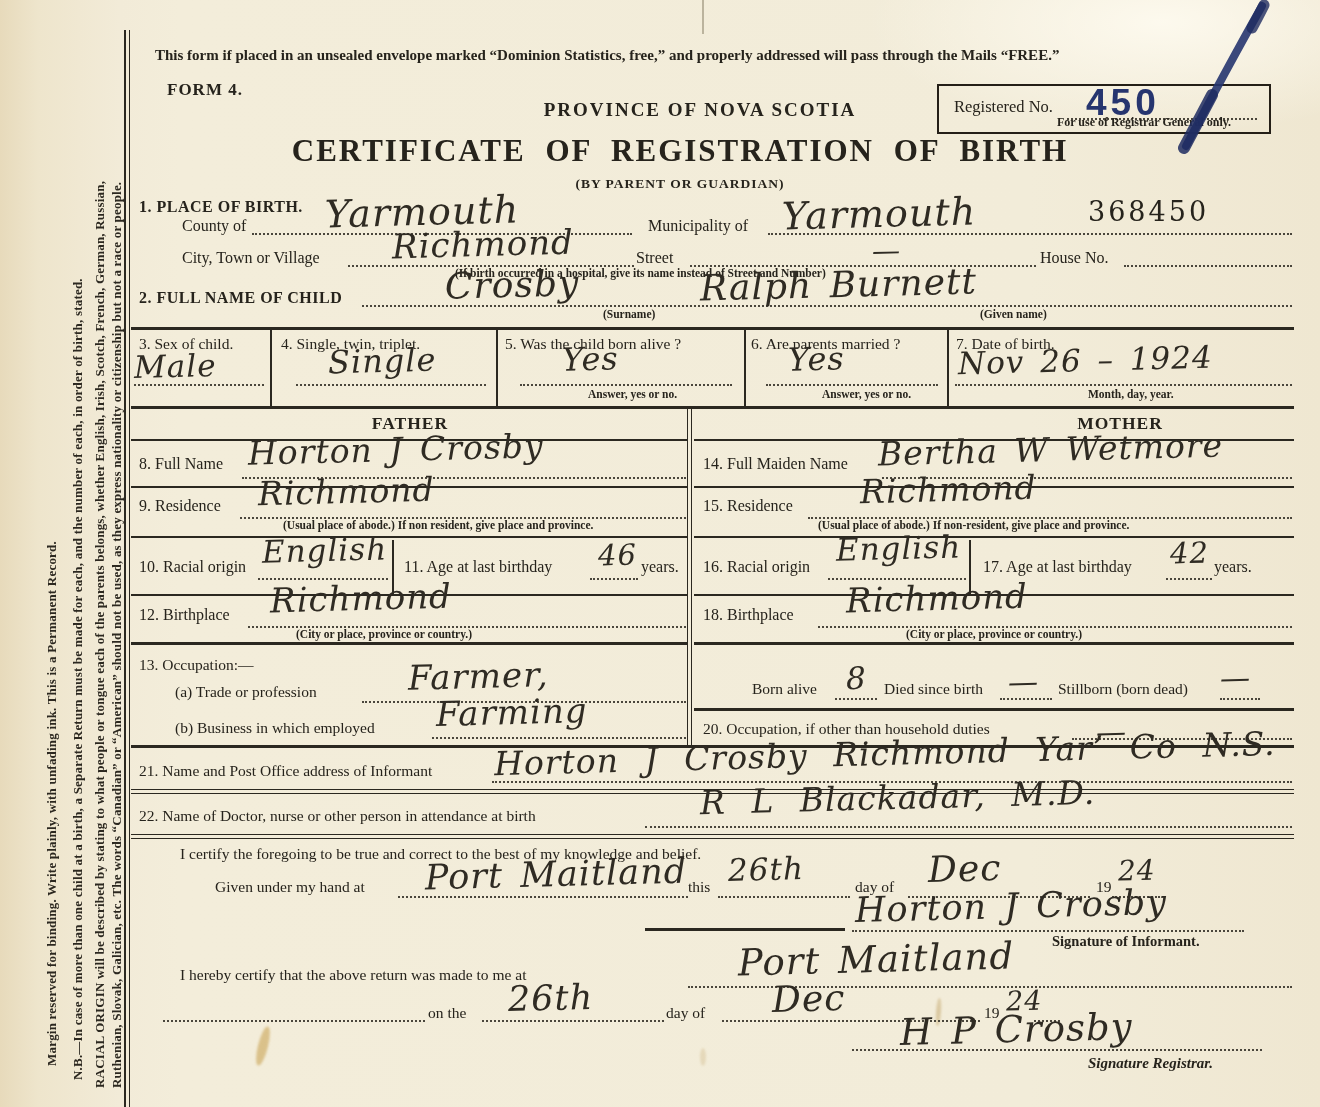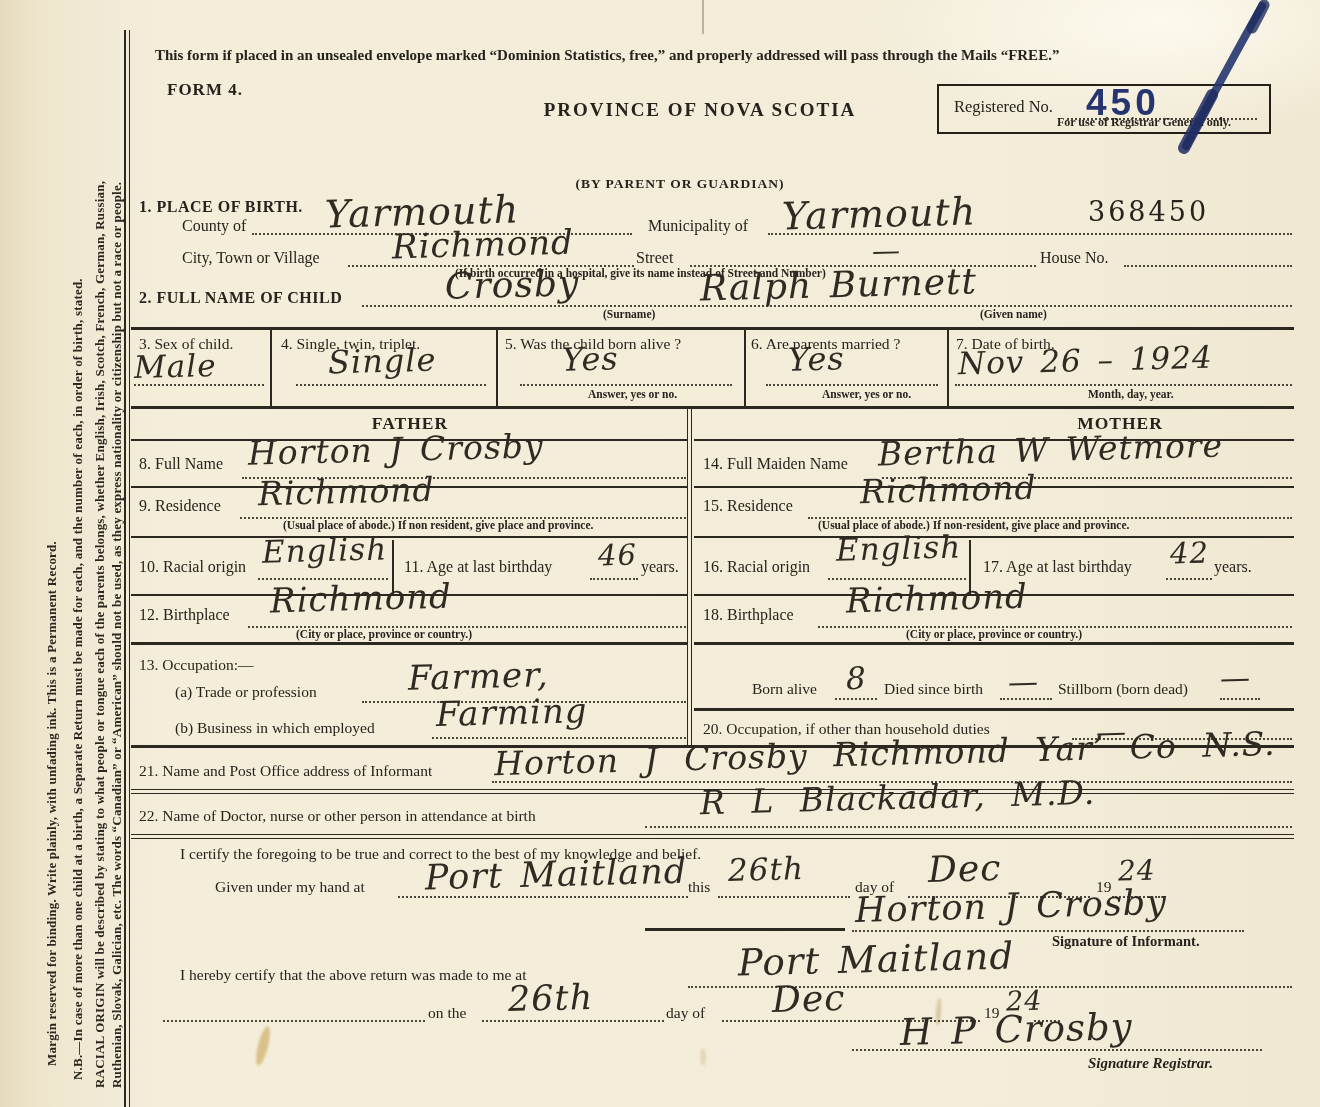--- a/index.html
+++ b/index.html
@@ -58,20 +58,21 @@
     <div class="p dot" style="left:128px;top:32px;width:190px"></div>
     <div class="p navy b" style="left:147px;top:-4px;font-size:37px;letter-spacing:4px;font-family:Liberation Sans, sans-serif">450</div>
     <div class="p sm ctr" style="left:0;top:29px;width:100%;font-size:12px">For use of Registrar General only.</div>
   </div>
   <svg class="p" style="left:1140px;top:0" width="165" height="155" viewBox="0 0 165 155">
     <path d="M46 146 C 66 108 96 52 122 6" fill="none" stroke="#26356f" stroke-width="8" stroke-linecap="round" opacity=".9"></path>
     <path d="M44 148 C 52 133 62 114 72 95" fill="none" stroke="#1f2c60" stroke-width="12" stroke-linecap="round" opacity=".85"></path>
     <path d="M112 28 C 117 19 121 11 124 5" fill="none" stroke="#1f2c60" stroke-width="11" stroke-linecap="round" opacity=".8"></path>
   </svg>
 
+  <div class="p lbl b ctr" style="left:170px;top:133px;width:1020px;font-size:31px;letter-spacing:2px;word-spacing:10px">CERTIFICATE OF REGISTRATION OF BIRTH</div>
   <div class="p lbl b ctr" style="left:170px;top:176px;width:1020px;font-size:13.5px;letter-spacing:1px">(BY PARENT OR GUARDIAN)</div>
   <div class="p" style="left:1088px;top:196px;font-size:27px;letter-spacing:3px;font-family:'DejaVu Serif',serif;color:#26231c">368450</div>
 
   <div class="p lbl b" style="left:139px;top:198px;letter-spacing:.5px">1. PLACE OF BIRTH.</div>
   <div class="p lbl" style="left:182px;top:217px">County of</div>
   <div class="p dot" style="left:252px;top:233px;width:380px"></div>
   <div class="p hw" style="left:325px;top:194px;font-size:38px">Yarmouth</div>
   <div class="p lbl" style="left:648px;top:217px">Municipality of</div>
   <div class="p dot" style="left:768px;top:233px;width:524px"></div>
   <div class="p hw" style="left:782px;top:196px;font-size:38px">Yarmouth</div>

